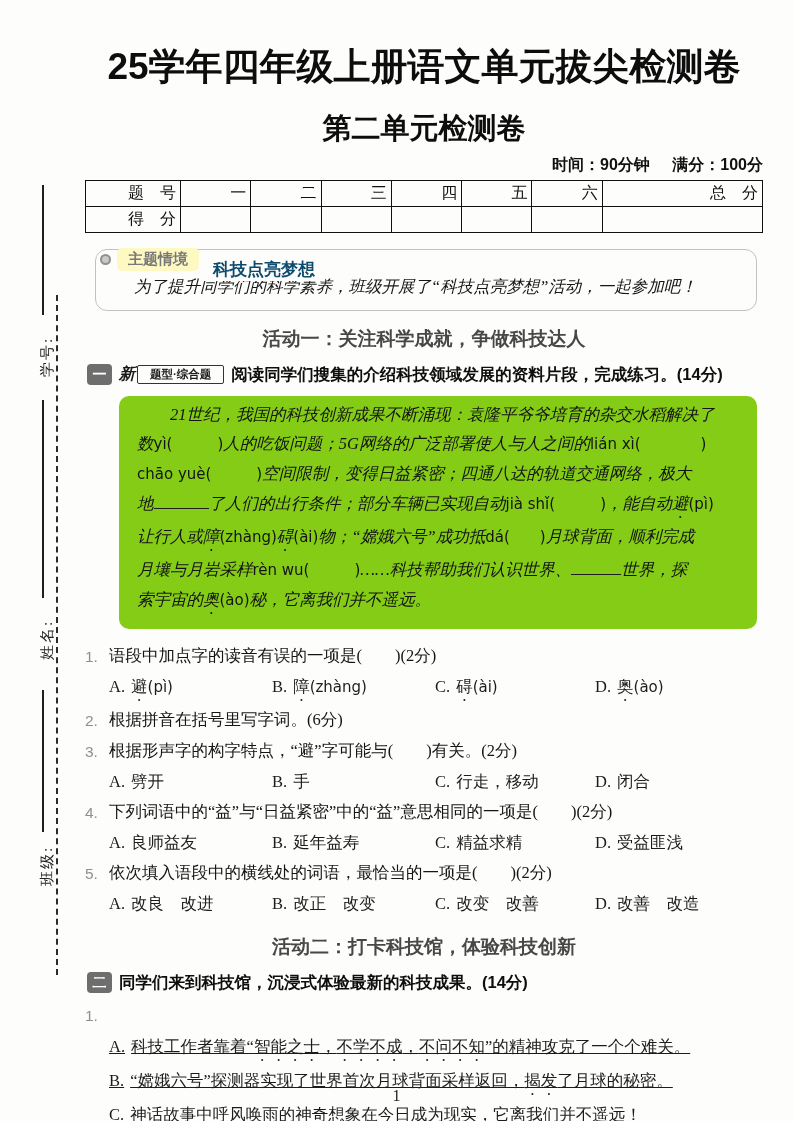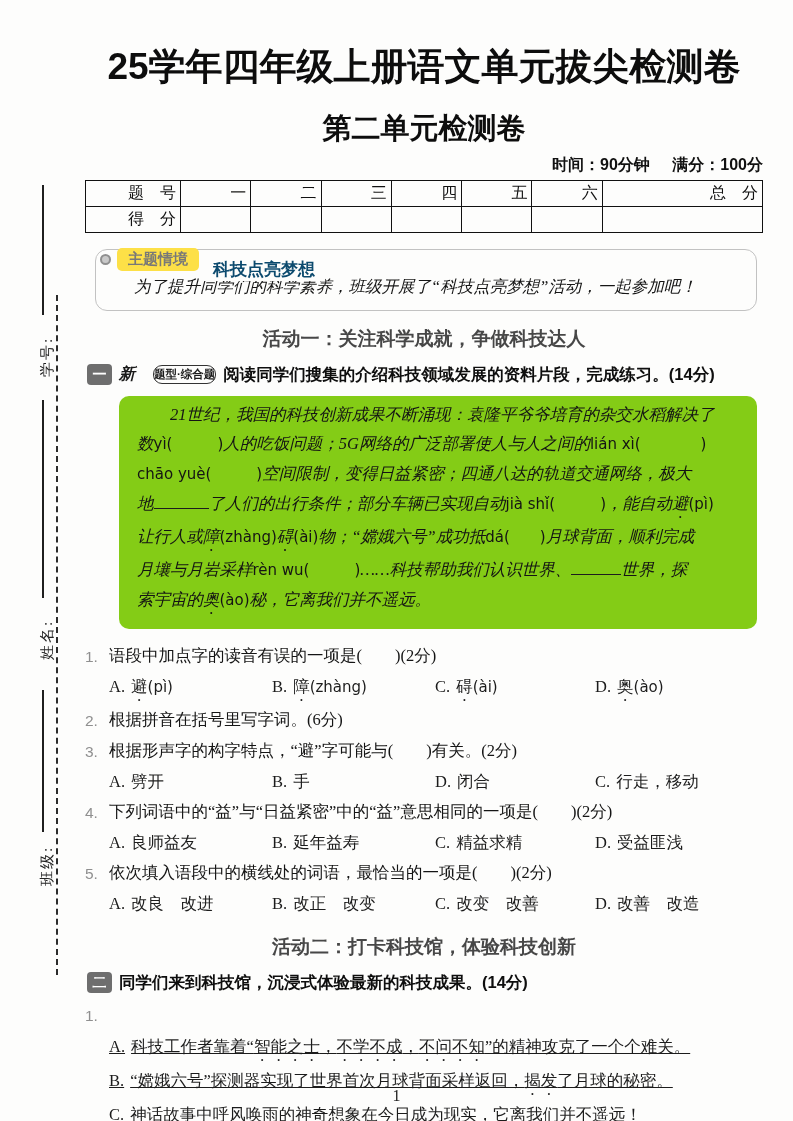--- a/index.html
+++ b/index.html
@@ -46,21 +46,21 @@
   .theme-box {
     position:relative; margin:16px 6px 0 10px; height:62px;
     border:1.5px solid #c2c2c2; border-radius:12px;
   }
   .theme-head { position:absolute; top:-12px; left:4px; display:flex; align-items:center; }
   .theme-dot {
     width:11px; height:11px; border-radius:50%;
     background:#c9c9c9; border:2px solid #8f8f8f; box-shadow:0 0 0 3px #fdfdfc;
   }
   .theme-pill {
-    margin-left:6px; background:#fde047; color:#787878;
+    margin-left:6px; background:#fef9c3; color:#787878;
     font-family:"Liberation Sans", sans-serif; font-weight:bold; font-size:15px;
     padding:2px 11px; border-radius:5px;
   }
   .theme-title {
     font-family:"Liberation Sans", sans-serif; font-weight:bold; font-size:17px;
     color:#0c4a6e; background:#fdfdfc; padding:0 10px; margin-left:4px;margin-top:20px;
   }
   .theme-intro { padding:26px 14px 0 38px; font-size:16.5px; font-style:italic; color:#161616; }
   
   .activity {
@@ -70,23 +70,23 @@
   
   .section-row { display:flex; align-items:center; margin:12px 0 6px 2px; }
   .sec-badge {
     flex:none; width:25px; height:21px; background:#6e6e6e; color:#fff;
     border-radius:4px; font-family:"Liberation Sans", sans-serif; font-weight:bold;
     font-size:14px; display:flex; align-items:center; justify-content:center;
   }
   .sec-tag { display:flex; align-items:center; margin-left:7px; }
   .tag-new { font-family:"Liberation Sans", sans-serif; font-weight:bold; font-style:italic; font-size:16px; color:#1a1a1a; }
   .tag-box {
-    margin-left:18px; border:1.5px solid #333; border-radius:9px;
+    margin-left:2px; border:1.5px solid #333; border-radius:2px;
     font-family:"Liberation Sans", sans-serif; font-weight:bold; font-size:11.5px;
-    padding:1px 0; color:#1a1a1a;
+    padding:1px 12px; color:#1a1a1a;
   }
   .sec-stem {
     margin-left:7px; font-family:"Liberation Sans", sans-serif; font-weight:bold;
     font-size:16.5px; color:#0e0e0e; white-space:nowrap;
   }
   
   .passage {
     margin:10px 6px 12px 34px; background:#84cc16; border-radius:10px;
     padding:4px 18px 11px; font-size:16.5px; line-height:29px;
     font-style:italic; color:#141414;
@@ -203,22 +203,22 @@
       <span class="q-stem">根据拼音在括号里写字词。(6分)</span>
     </div>
 
     <div class="q-row">
       <span class="q-no">3.</span>
       <span class="q-stem">根据形声字的构字特点，“避”字可能与(　　)有关。(2分)</span>
     </div>
     <div class="opt-grid">
       <span class="opt"><span class="opt-label">A.</span><span><span class="plain">劈开</span></span></span>
       <span class="opt"><span class="opt-label">B.</span><span><span class="plain">手</span></span></span>
+      <span class="opt"><span class="opt-label">C.</span><span><span class="plain">行走，移动</span></span></span>
       <span class="opt"><span class="opt-label">D.</span><span><span class="plain">闭合</span></span></span>
-      <span class="opt"><span class="opt-label">C.</span><span><span class="plain">行走，移动</span></span></span>
     </div>
 
     <div class="q-row">
       <span class="q-no">4.</span>
       <span class="q-stem">下列词语中的“益”与“日益紧密”中的“益”意思相同的一项是(　　)(2分)</span>
     </div>
     <div class="opt-grid">
       <span class="opt"><span class="opt-label">A.</span><span><span class="plain">良师益友</span></span></span>
       <span class="opt"><span class="opt-label">B.</span><span><span class="plain">延年益寿</span></span></span>
       <span class="opt"><span class="opt-label">C.</span><span><span class="plain">精益求精</span></span></span>

